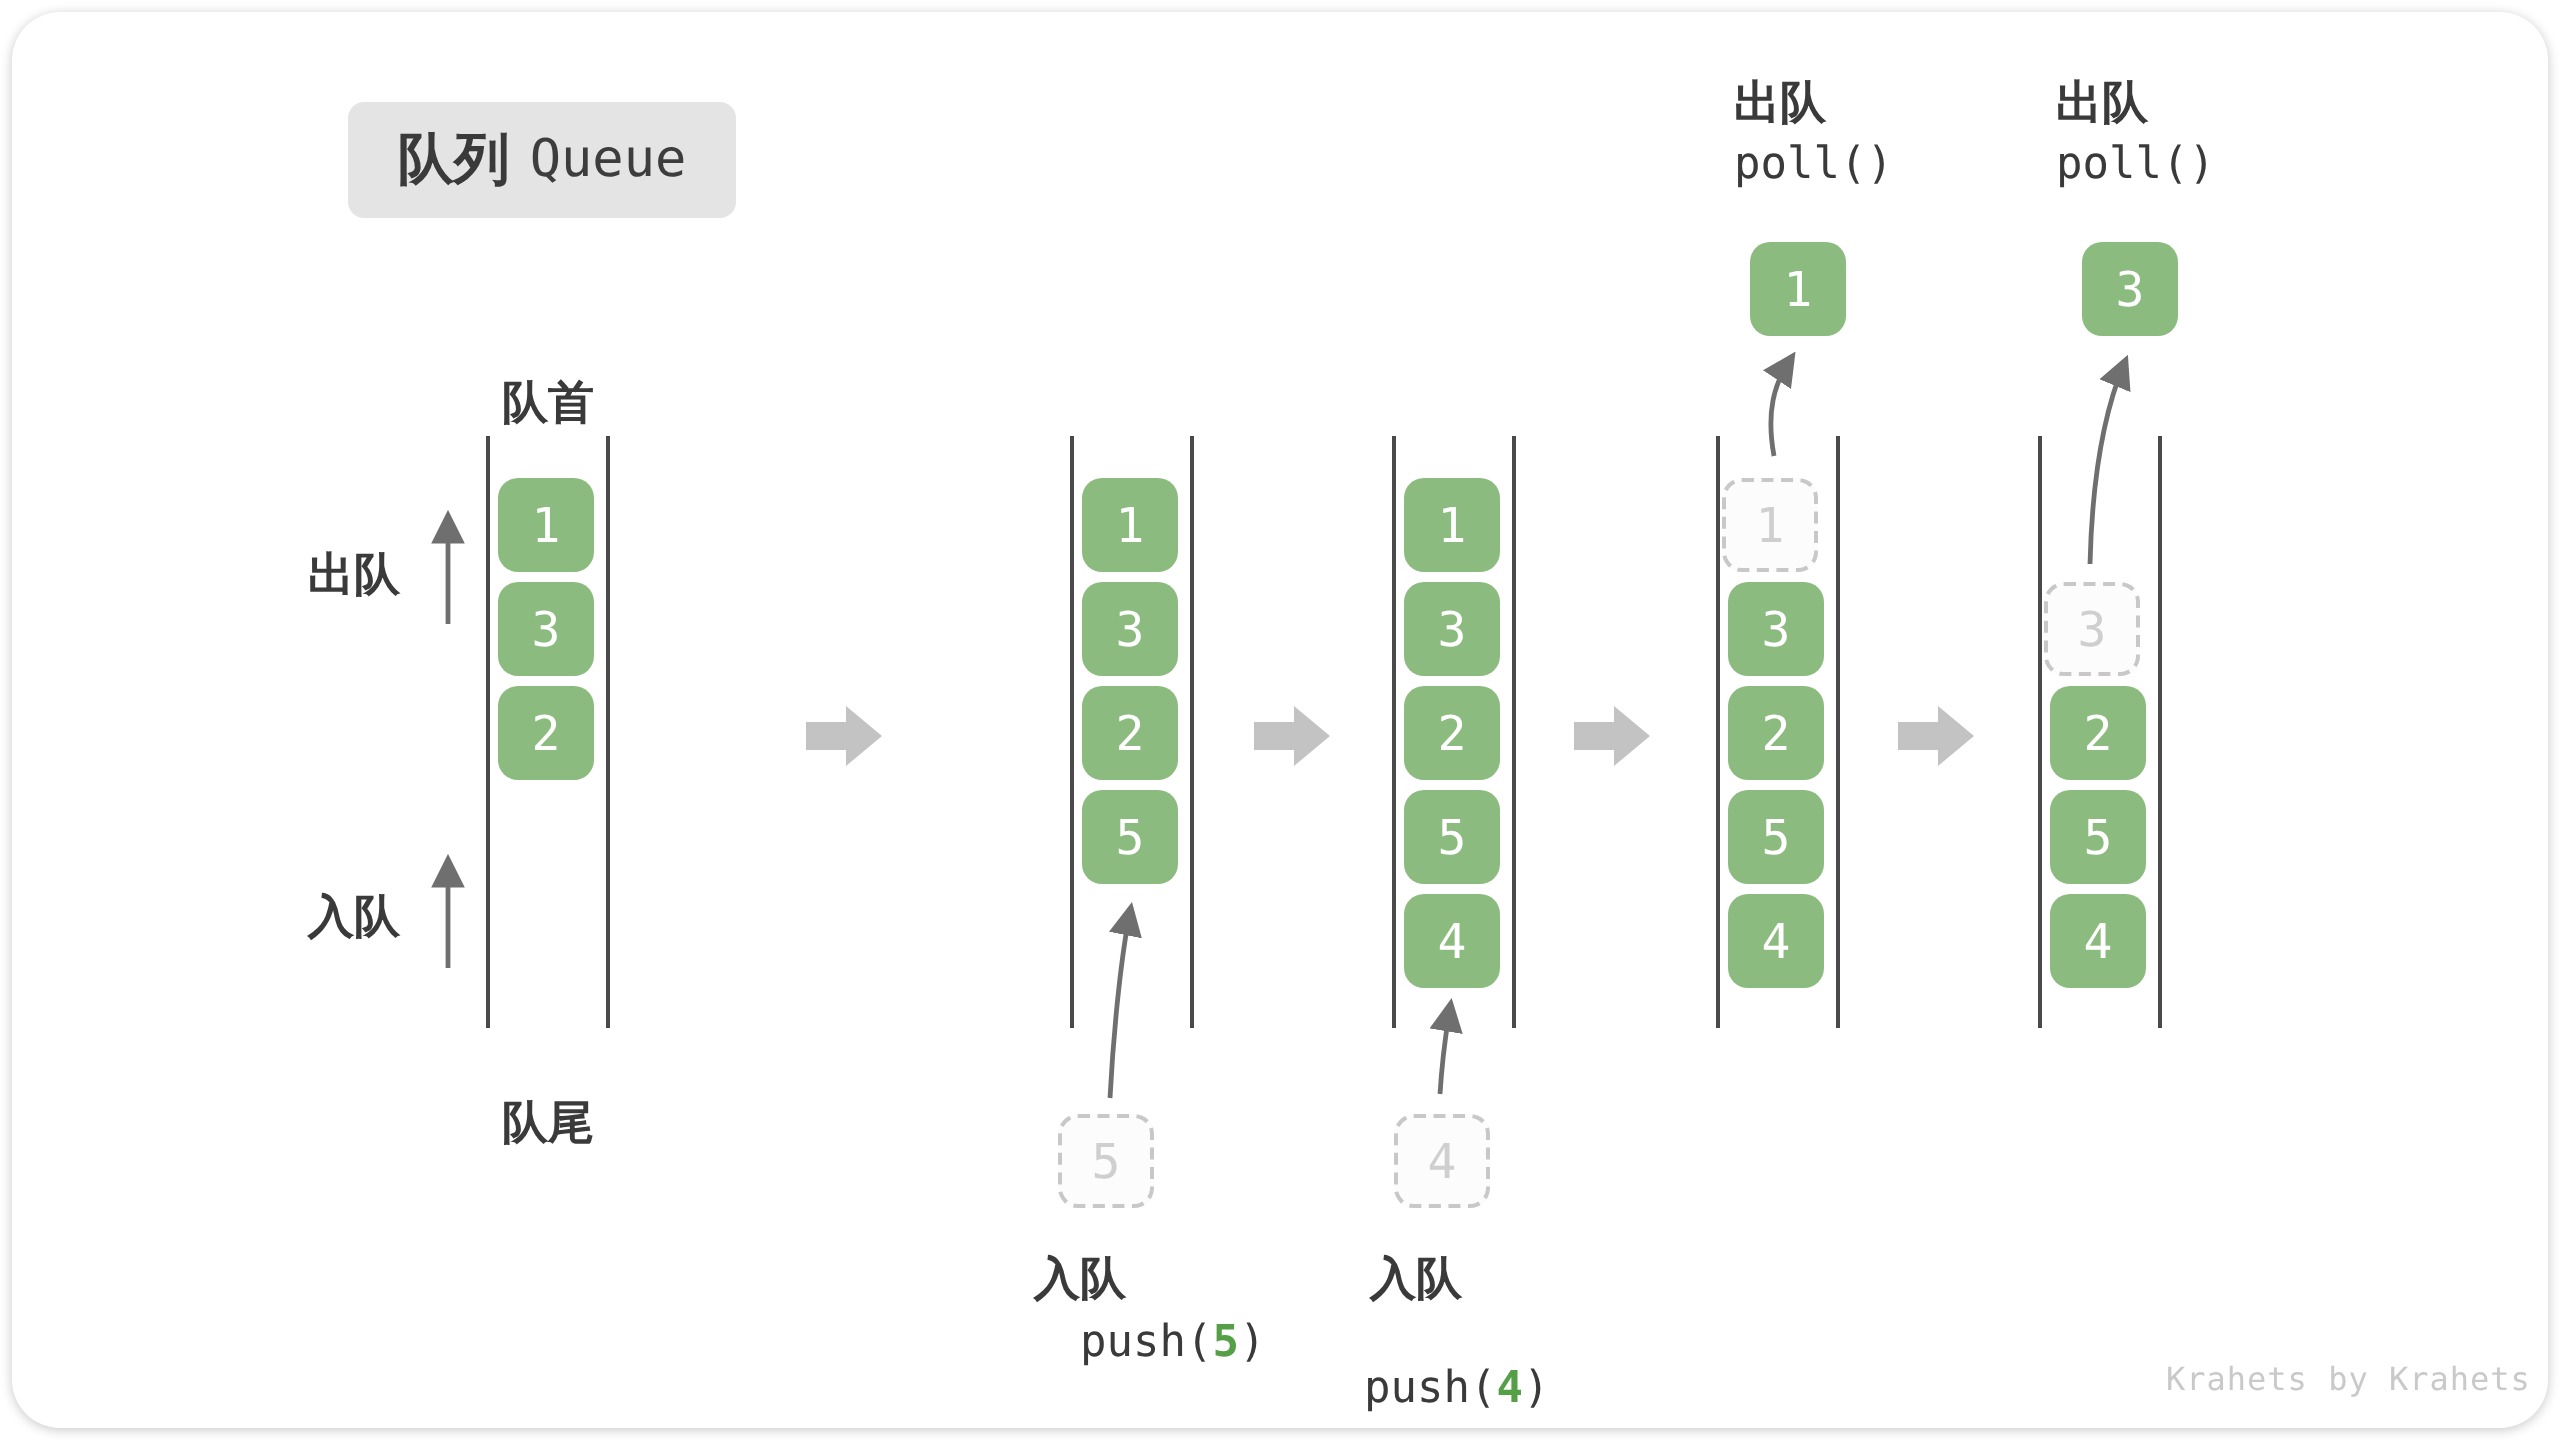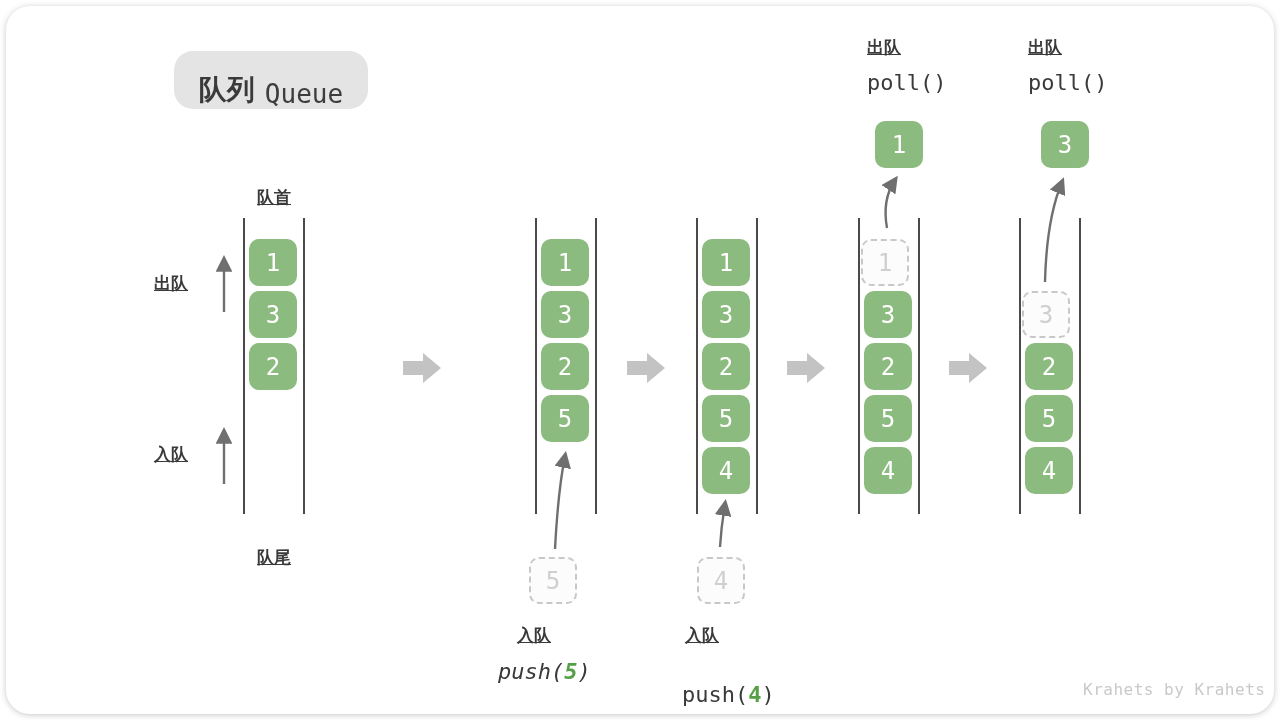--- a/index.html
+++ b/index.html
@@ -7,24 +7,24 @@
     --wall:#4a4a4a; --dashed:#c8c8c8; --text:#3a3a3a; --badge-bg:#e4e4e4;
     --watermark:#c9c9c9; --dashed-digit:#cfcfcf; --thin-arrow:#6f6f6f;
   }
   *{margin:0;padding:0;box-sizing:border-box;}
   html,body{width:1280px;height:720px;background:#fff;overflow:hidden;
     font-family:"Liberation Sans", sans-serif;}
   .card{position:absolute;left:6px;top:6px;width:1268px;height:708px;
     background:#fff;border-radius:24px;box-shadow:0 1px 6px rgba(0,0,0,0.22);}
   .abs{position:absolute;}
   .badge{left:168px;top:45px;width:194px;height:58px;background:var(--badge-bg);
-    border-radius:19px;display:flex;align-items:flex-end;justify-content:center;gap:10px;}
+    border-radius:8px;display:flex;align-items:center;justify-content:center;gap:10px;}
   .badge .zh{font-size:28px;font-weight:bold;color:var(--text);}
   .badge .en{font-size:26px;color:#3d3d3d;font-family:"DejaVu Sans Mono", monospace;}
-  .cjk-label{font-size:17px;font-weight:bold;color:var(--text);white-space:nowrap;text-decoration:underline;}
+  .cjk-label{font-size:23px;font-weight:bold;color:var(--text);white-space:nowrap;}
   .mono-label{font-size:22px;color:var(--text);font-family:"DejaVu Sans Mono", monospace;white-space:nowrap;}
   .mono-label .arg{color:var(--digit-green);font-weight:bold;}
   .wall{width:2px;background:var(--wall);top:212px;height:296px;}
   .box{width:48px;height:47px;border-radius:10px;background:var(--box-green);
     display:flex;align-items:center;justify-content:center;color:#fff;
     font-size:24px;font-family:"DejaVu Sans Mono", monospace;}
   .box.dashed{background:#fcfcfc;border:2px dashed var(--dashed);color:var(--dashed-digit);}
   .center{text-align:center;}
   .watermark{left:1077px;top:674px;font-size:16px;color:var(--watermark);
     font-family:"DejaVu Sans Mono", monospace;letter-spacing:0.5px;}
@@ -60,21 +60,21 @@
   <div class="abs box" style="left:243px;top:233px;">1</div>
   <div class="abs box" style="left:243px;top:285px;">3</div>
   <div class="abs box" style="left:243px;top:337px;">2</div>
 
   <div class="abs box" style="left:535px;top:233px;">1</div>
   <div class="abs box" style="left:535px;top:285px;">3</div>
   <div class="abs box" style="left:535px;top:337px;">2</div>
   <div class="abs box" style="left:535px;top:389px;">5</div>
   <div class="abs box dashed" style="left:523px;top:551px;">5</div>
   <div class="abs cjk-label" style="left:511px;top:618px;">入队</div>
-  <div class="abs mono-label" style="left:492px;top:653px;font-style:italic;"><span>push(</span><span class="arg">5</span><span>)</span></div>
+  <div class="abs mono-label" style="left:534px;top:653px;"><span>push(</span><span class="arg">5</span><span>)</span></div>
 
   <div class="abs box" style="left:696px;top:233px;">1</div>
   <div class="abs box" style="left:696px;top:285px;">3</div>
   <div class="abs box" style="left:696px;top:337px;">2</div>
   <div class="abs box" style="left:696px;top:389px;">5</div>
   <div class="abs box" style="left:696px;top:441px;">4</div>
   <div class="abs box dashed" style="left:691px;top:551px;">4</div>
   <div class="abs cjk-label" style="left:679px;top:618px;">入队</div>
   <div class="abs mono-label" style="left:676px;top:676px;"><span>push(</span><span class="arg">4</span><span>)</span></div>
 

